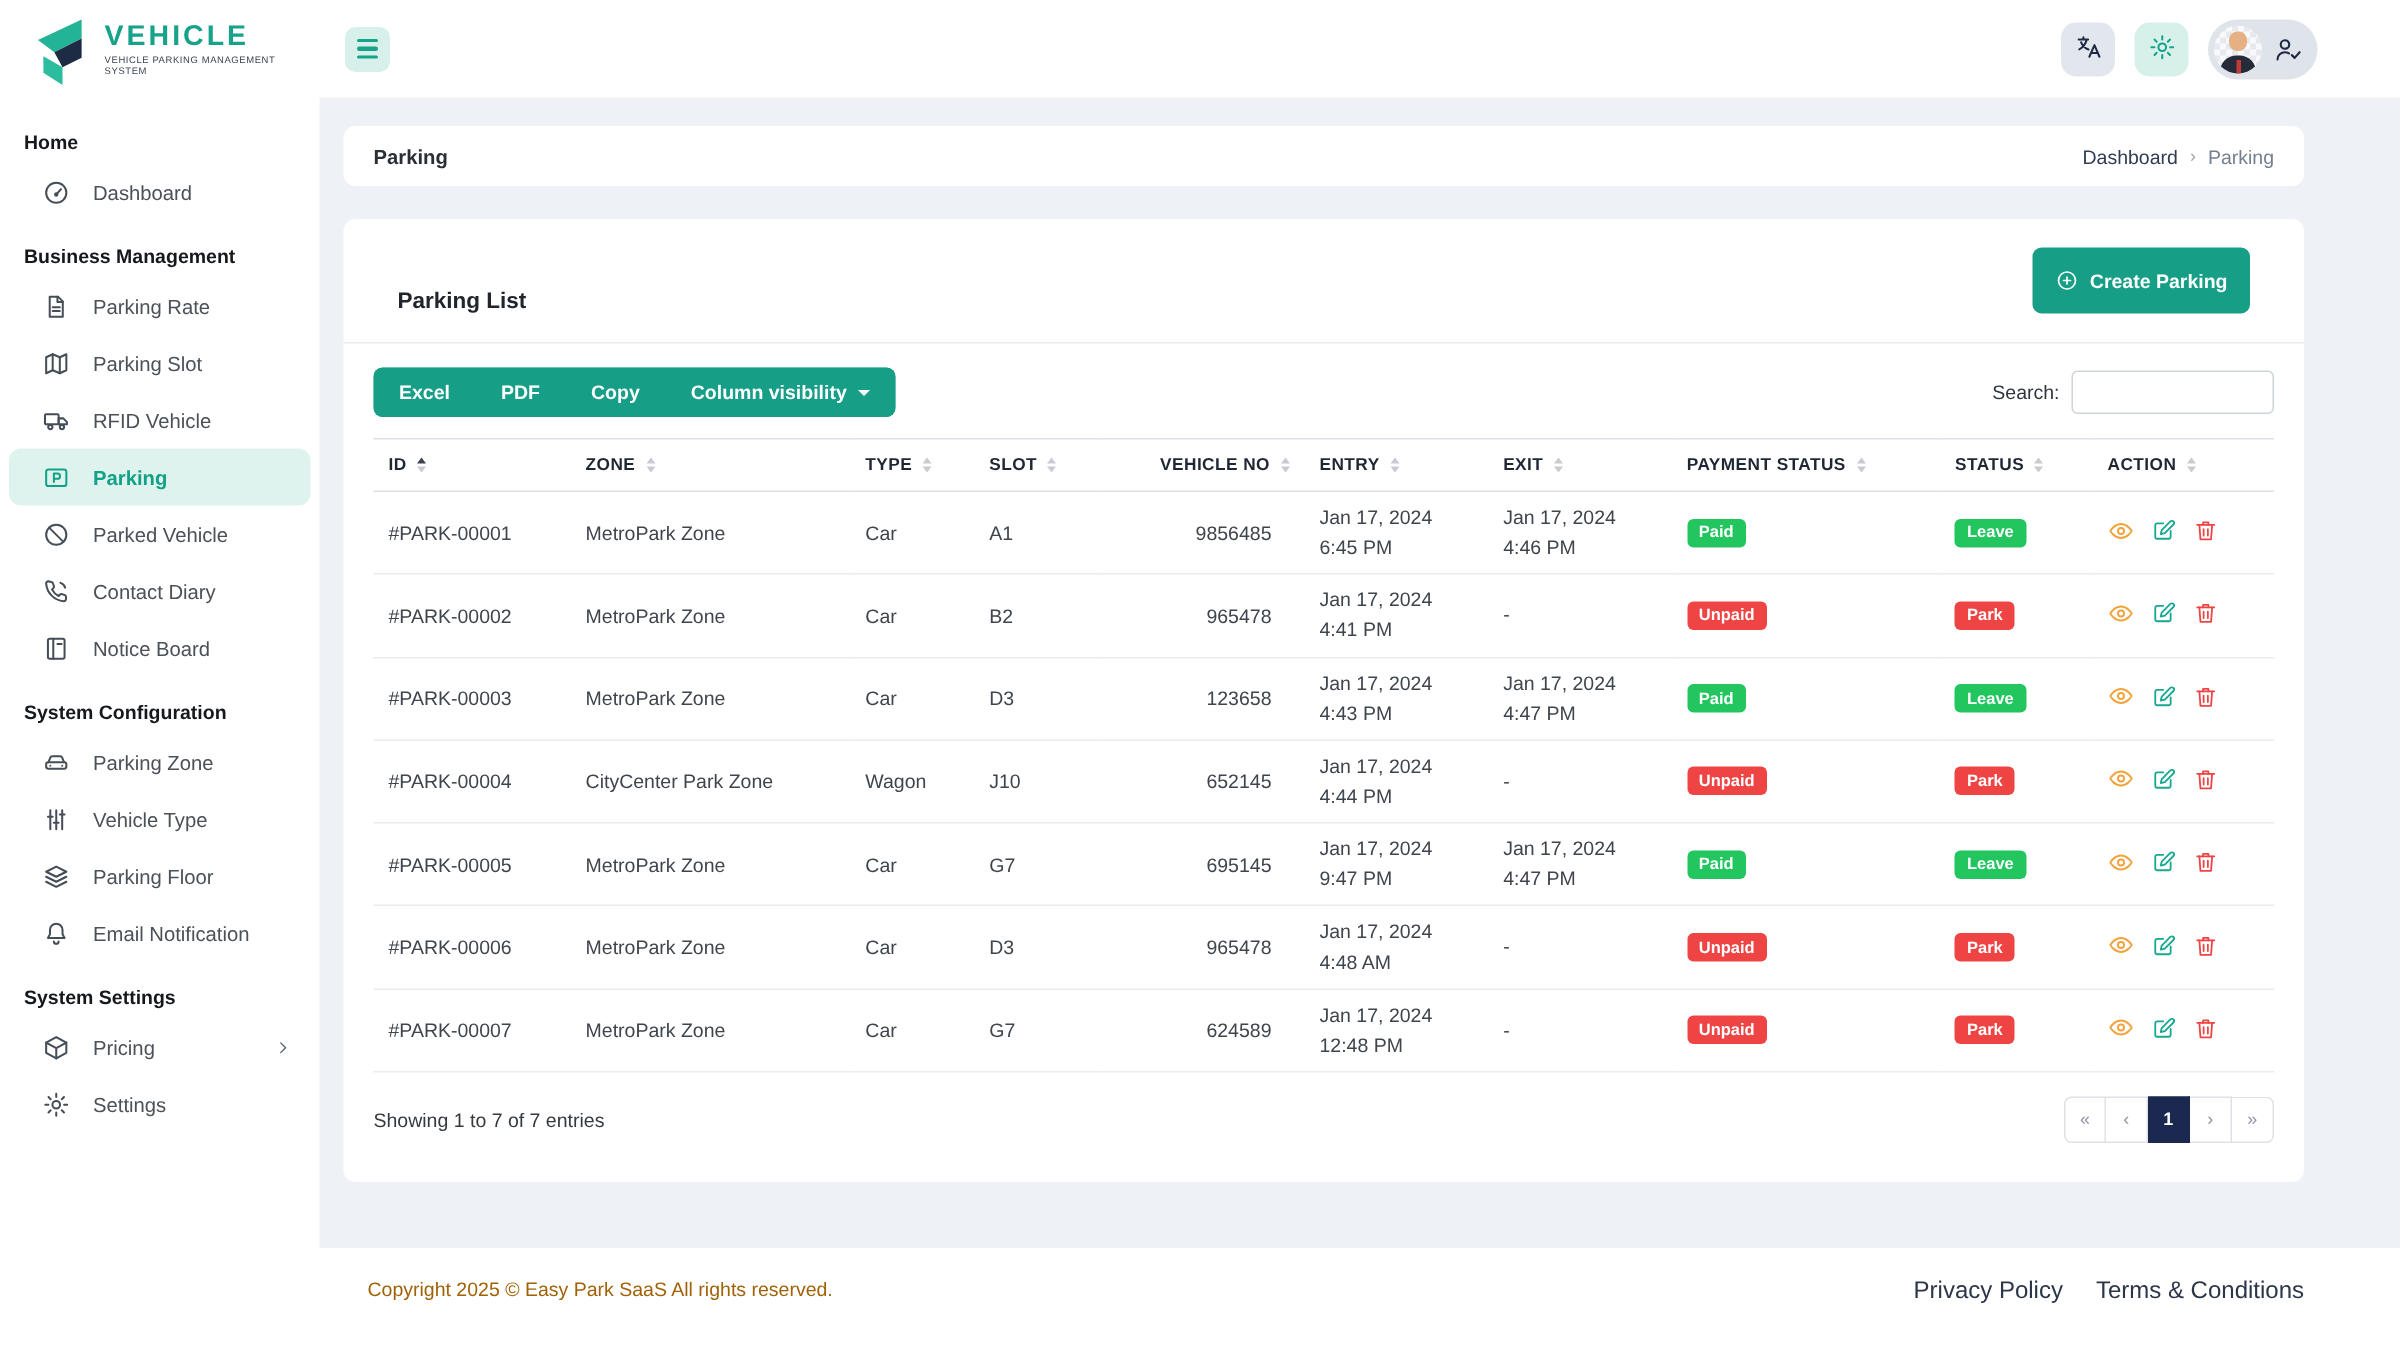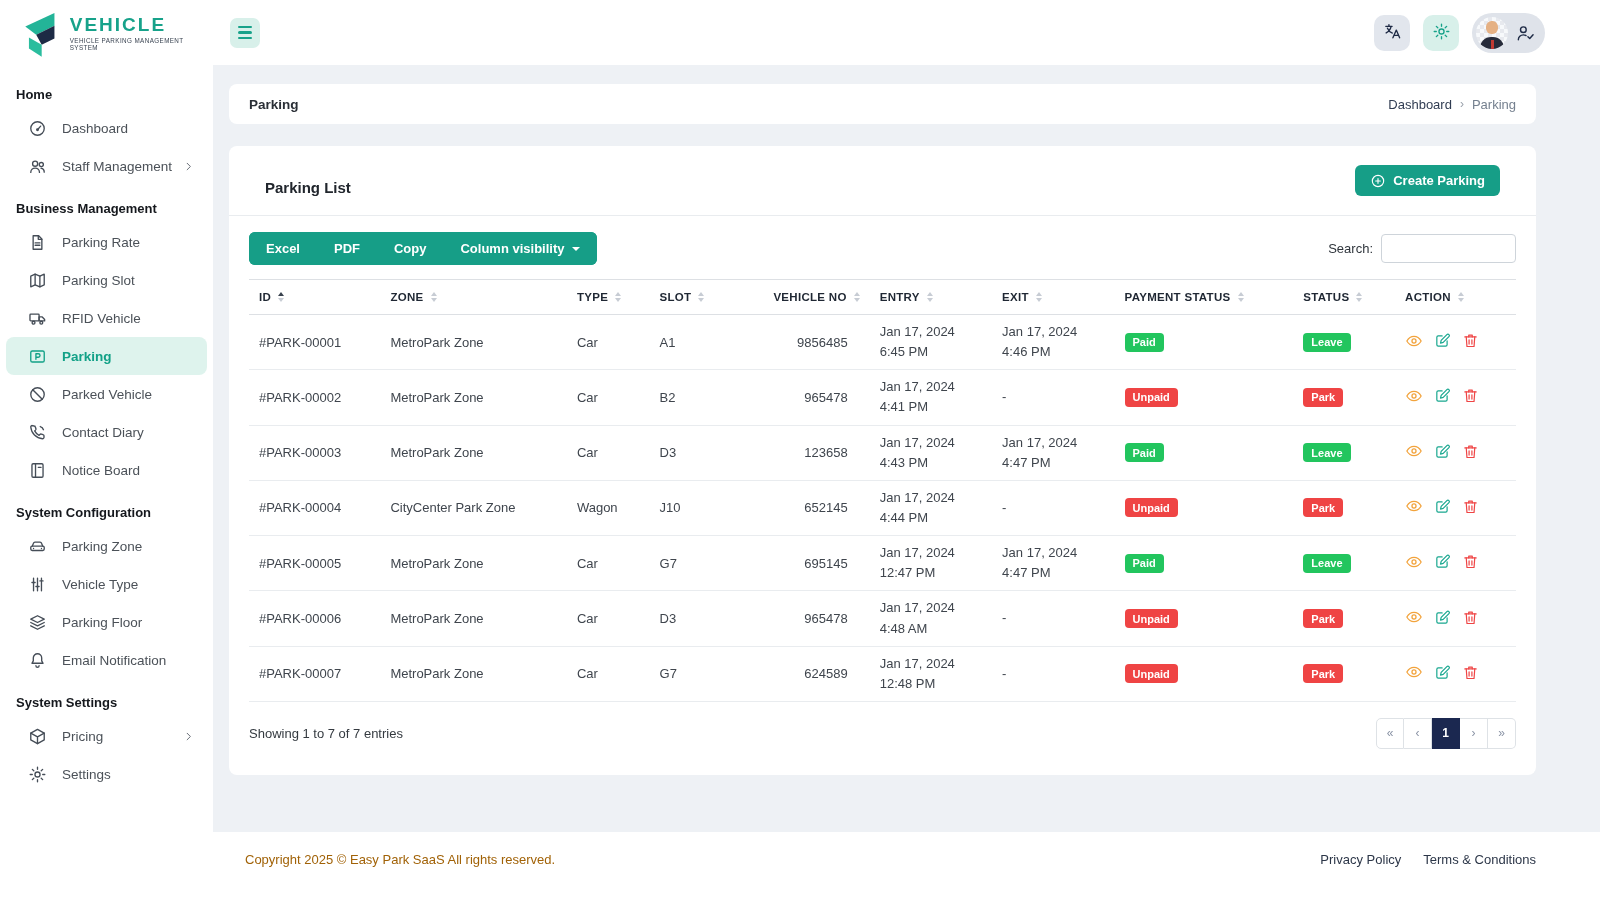--- a/index.html
+++ b/index.html
@@ -51,21 +51,21 @@
   .crumbs { margin-left:auto; display:flex; align-items:center; gap:8px; font-size:13px; }
   .crumb-link { color:#303c52; cursor:pointer; }
   .crumb-sep { color:#9aa1ab; font-size:12px; }
   .crumb-current { color:#75808f; }
 
   
   .main-card { background:#fff; border-radius:8px; padding-bottom:6px; }
   .card-head { display:flex; align-items:flex-end; padding:19px 36px; }
   .card-title { font-size:15px; font-weight:bold; color:#21262d; }
   .create-btn { margin-left:auto; background:#169e87; color:#fff; border:none; border-radius:6px;
-    height:31px; padding:0 15px; font-size:13px; font-weight:bold; display:flex; align-items:center; gap:7px;
+    height:44px; padding:0 15px; font-size:13px; font-weight:bold; display:flex; align-items:center; gap:7px;
     cursor:pointer; font-family:inherit; }
   .create-btn .pc { display:flex; }
   .card-divider { border-top:1px solid #e9ecef; }
 
   .toolbar { display:flex; align-items:center; padding:16px 20px 14px; }
   .btn-group { display:flex; background:#169e87; border-radius:6px; overflow:hidden; }
   .btn-group button { background:#169e87; color:#fff; border:none; font-size:13px; font-weight:bold;
     padding:9px 17px; cursor:pointer; font-family:inherit; display:flex; align-items:center; gap:7px; }
   .caret { width:0; height:0; border-left:4px solid transparent; border-right:4px solid transparent;
     border-top:4.5px solid #fff; display:inline-block; }
@@ -102,21 +102,21 @@
     border-left-width:0; color:#8a93a5; font-size:12px; display:flex; align-items:center; justify-content:center;
     cursor:pointer; font-family:inherit; }
   .page-btn:first-child { border-left-width:1px; border-radius:5px 0 0 5px; }
   .page-btn:last-child { border-radius:0 5px 5px 0; }
   .page-btn.active { background:#1b2850; border-color:#1b2850; color:#fff; font-weight:bold; }
 
   
   .page-footer { height:68px; background:#fff; display:flex; align-items:flex-start; padding:20px 64px 0 245px; }
   .copyright { font-size:13px; color:#a16207; }
   .foot-links { margin-left:auto; display:flex; gap:22px; }
-  .foot-links span { font-size:13px; color:#2c3648; cursor:pointer; }
+  .foot-links span { font-size:16px; color:#2c3648; cursor:pointer; }
 </style>
 </head>
 <body>
 
 <header class="topbar">
   <div class="logo-wrap">
     <svg width="44" height="48" viewBox="0 0 48 52">
       <polygon points="8,19 40,4 40,18 20,28" fill="#23b498"></polygon>
       <polygon points="20,28 40,18 40,32 26,39" fill="#1d2b45"></polygon>
       <polygon points="12,31 26,39 26,52 12,43" fill="#2bbd9e"></polygon>
@@ -167,36 +167,20 @@
       <div class="nav-item">
         <span class="nav-ic">
           <svg viewBox="0 0 24 24" width="19" height="19" fill="none" stroke="currentColor" stroke-width="1.7" stroke-linecap="round" stroke-linejoin="round">
             <circle cx="12" cy="12" r="8.5"></circle>
             <path d="M12 13.5L16 9"></path>
             <circle cx="12" cy="13.5" r="1" fill="currentColor"></circle>
           </svg>
         </span>
         <span class="nav-label">Dashboard</span>
       </div>
-      <div class="nav-item">
-        <span class="nav-ic">
-          <svg viewBox="0 0 24 24" width="19" height="19" fill="none" stroke="currentColor" stroke-width="1.7" stroke-linecap="round" stroke-linejoin="round">
-            <circle cx="9" cy="8.5" r="3.2"></circle>
-            <path d="M3.5 19.5c0-3.2 2.5-5.5 5.5-5.5s5.5 2.3 5.5 5.5"></path>
-            <circle cx="16.8" cy="9.5" r="2.6"></circle>
-            <path d="M16.5 14.2c2.5.3 4 2.4 4 5"></path>
-          </svg>
-        </span>
-        <span class="nav-label">Staff Management</span>
-        <span class="nav-chev">
-          <svg viewBox="0 0 24 24" width="13" height="13" fill="none" stroke="currentColor" stroke-width="1.7" stroke-linecap="round" stroke-linejoin="round">
-            <path d="M9.5 6l6 6-6 6"></path>
-          </svg>
-        </span>
-      </div>
       <div class="nav-section-title">Business Management</div>
       <div class="nav-item">
         <span class="nav-ic">
           <svg viewBox="0 0 24 24" width="19" height="19" fill="none" stroke="currentColor" stroke-width="1.7" stroke-linecap="round" stroke-linejoin="round">
             <path d="M6.5 3.5h7l4 4v13h-11z"></path>
             <path d="M13 3.5V8h4.5"></path>
             <path d="M9 12.5h6M9 15.5h6"></path>
           </svg>
         </span>
         <span class="nav-label">Parking Rate</span>
@@ -622,21 +606,21 @@
             </tr>
             <tr>
               <td>#PARK-00005</td>
               <td>MetroPark Zone</td>
               <td>Car</td>
               <td>G7</td>
               <td class="num">695145</td>
               <td>
                 <div class="dt">
                   <div>Jan 17, 2024</div>
-                  <div>12:47 PM</div>
+                  <div>9:47 PM</div>
                 </div>
               </td>
               <td>
                 <div class="dt">
                   <div>Jan 17, 2024</div>
                   <div>4:47 PM</div>
                 </div>
               </td>
               <td><span class="badge" style="background:#22c55e">Paid</span></td>
               <td><span class="badge" style="background:#22c55e">Leave</span></td>

